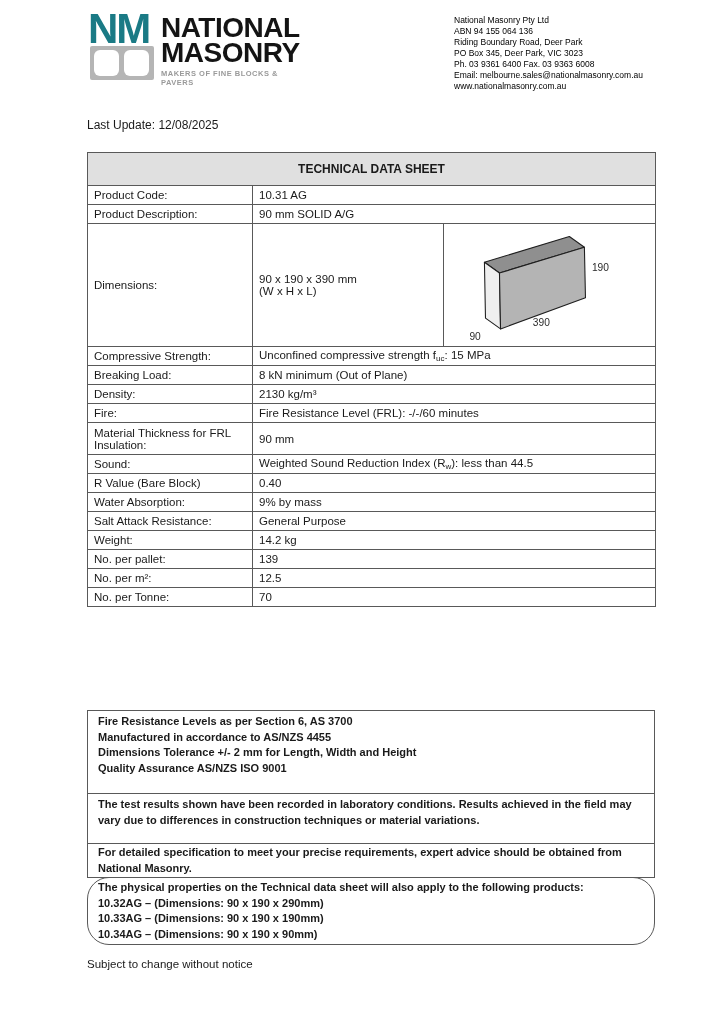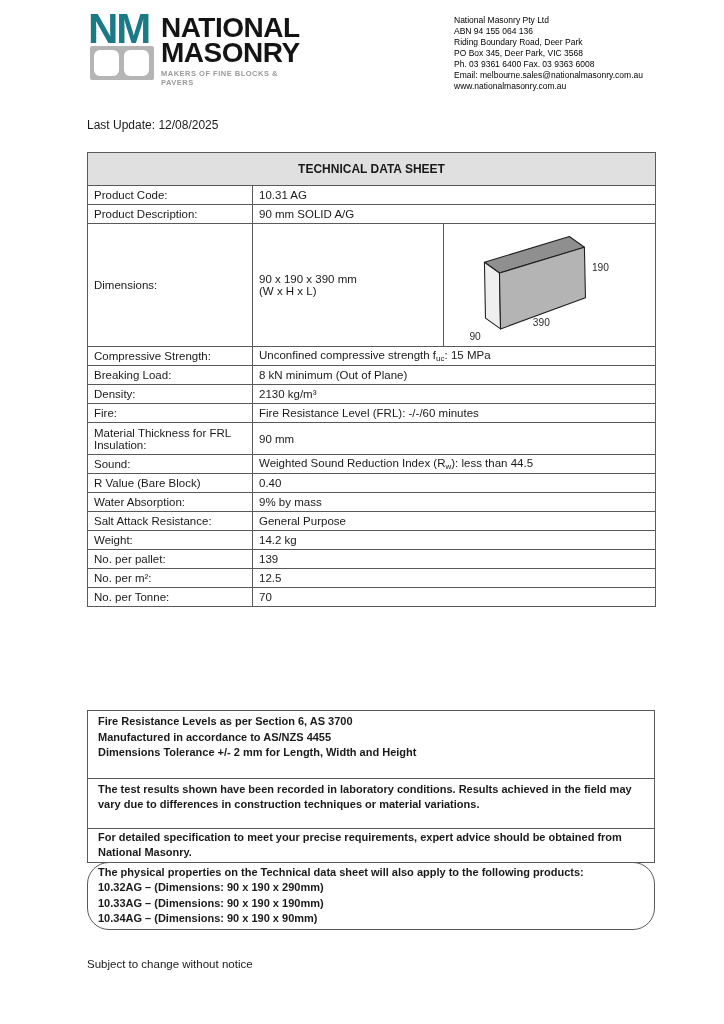--- a/index.html
+++ b/index.html
@@ -59,21 +59,21 @@
       <div class="logo-name">NATIONAL</div>
       <div class="logo-name">MASONRY</div>
       <div class="logo-tagline">MAKERS OF FINE BLOCKS &amp; PAVERS</div>
     </div>
   </div>
 
   <div class="contact">
     <div>National Masonry Pty Ltd</div>
     <div>ABN 94 155 064 136</div>
     <div>Riding Boundary Road, Deer Park</div>
-    <div>PO Box 345, Deer Park, VIC 3568</div>
+    <div>PO Box 345, Deer Park, VIC 3023</div>
     <div>Ph. 03 9361 6400 Fax. 03 9363 6008</div>
     <div>Email: melbourne.sales@nationalmasonry.com.au</div>
     <div>www.nationalmasonry.com.au</div>
   </div>
 
   <div class="last-update">Last Update: 12/08/2025</div>
 
   <table class="data-table">
     <colgroup>
         <col style="width:165px">
@@ -165,20 +165,21 @@
       <td colspan="2">70</td>
     </tr>
   </tbody>
     </table>
 
   <div class="notes">
     <div class="note-box first">
       <div>Fire Resistance Levels as per Section 6, AS 3700</div>
       <div>Manufactured in accordance to AS/NZS 4455</div>
       <div>Dimensions Tolerance +/- 2 mm for Length, Width and Height</div>
+      <div>Quality Assurance AS/NZS ISO 9001</div>
     </div>
     <div class="note-box nb2">
       <div>The test results shown have been recorded in laboratory conditions. Results achieved in the field may vary due to differences in construction techniques or material variations.</div>
     </div>
     <div class="note-box nb3">
       <div>For detailed specification to meet your precise requirements, expert advice should be obtained from National Masonry.</div>
     </div>
     <div class="note-box nb4">
       <div>The physical properties on the Technical data sheet will also apply to the following products:</div>
       <div>10.32AG – (Dimensions: 90 x 190 x 290mm)</div>

